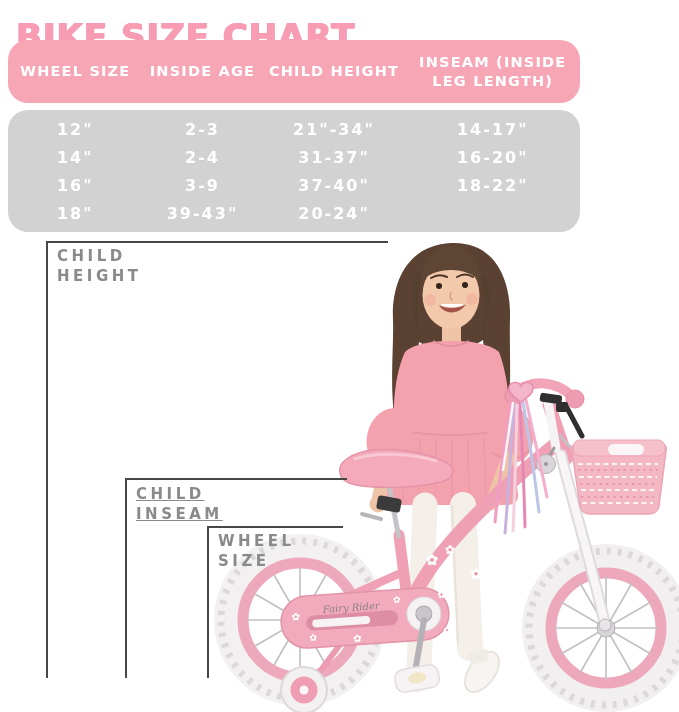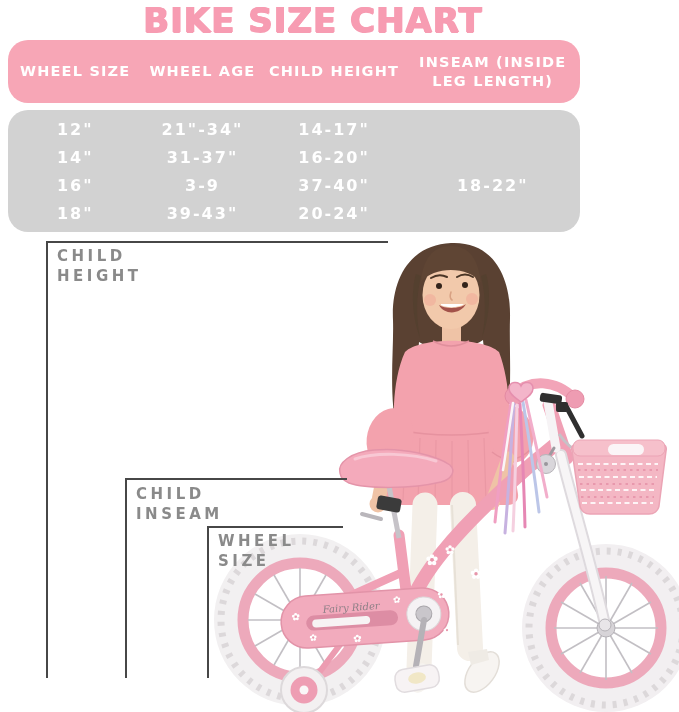--- a/index.html
+++ b/index.html
@@ -1,18 +1,18 @@
 <!DOCTYPE html>
 <html><head>
 <meta charset="utf-8">
 <style>
   html,body{margin:0;padding:0;background:#fff;}
   .stage{position:relative;width:679px;height:712px;background:#ffffff;overflow:hidden;
          font-family:"DejaVu Sans", sans-serif;}
-  .title{position:absolute;top:0;left:0;width:626px;margin:0;text-align:center;
+  .title{position:absolute;top:0;left:0;width:626px;margin:16px;text-align:left;
          font-size:34px;font-weight:900;letter-spacing:1px;color:#F79CB2;
          text-shadow:0.8px 0 0 #F79CB2,-0.8px 0 0 #F79CB2,0 0.8px 0 #F79CB2;}
   .cols{display:grid;grid-template-columns:23.5% 21% 25% 30.5%;}
   .thead{position:absolute;left:8px;top:40px;width:572px;height:63px;background:#F7A6B6;
          border-radius:20px;align-items:center;color:#fff;text-align:center;}
   .th{font-size:14.5px;font-weight:bold;letter-spacing:1.2px;line-height:1.25;padding:0 4px;}
   .tbody{position:absolute;left:8px;top:110px;width:572px;height:122px;background:#D2D2D2;
          border-radius:20px;display:grid;grid-template-rows:repeat(4,1fr);
          padding:5px 0;box-sizing:border-box;color:#fff;text-align:center;}
   .tr{align-items:center;}
@@ -24,33 +24,35 @@
 </style>
 </head>
 <body>
 
 <div class="stage">
 
   <h1 class="title">BIKE SIZE CHART</h1>
 
   <div class="thead cols">
     <div class="th">WHEEL SIZE</div>
-    <div class="th">WHEEL AGE</div>
+    <div class="th">INSIDE AGE</div>
     <div class="th">CHILD HEIGHT</div>
     <div class="th">INSEAM (INSIDE LEG LENGTH)</div>
   </div>
 
   <div class="tbody">
     <div class="tr cols">
       <div class="td">12"</div>
+      <div class="td">2-3</div>
       <div class="td">21"-34"</div>
       <div class="td">14-17"</div>
     </div>
     <div class="tr cols">
       <div class="td">14"</div>
+      <div class="td">2-4</div>
       <div class="td">31-37"</div>
       <div class="td">16-20"</div>
     </div>
     <div class="tr cols">
       <div class="td">16"</div>
       <div class="td">3-9</div>
       <div class="td">37-40"</div>
       <div class="td">18-22"</div>
     </div>
     <div class="tr cols">
@@ -242,19 +244,19 @@
       <path d="M521,386 c-2.5,-5.5 -12,-4.5 -12,2.5 c0,6 7,9.5 12,13.5 c5,-4 12,-7.5 12,-13.5 c0,-7 -9.5,-8 -12,-2.5 Z" fill="#f3b5ca" stroke="#e58fae" stroke-width="1.5"></path>
     </g>
   </svg>
 
   <div class="bline" style="left:46px;top:241px;width:342px;height:2px;"></div>
   <div class="bline" style="left:46px;top:241px;width:2px;height:437px;"></div>
   <div class="blabel" style="left:57px;top:246px;">CHILD HEIGHT</div>
 
   <div class="bline" style="left:125px;top:478px;width:222px;height:2px;"></div>
   <div class="bline" style="left:125px;top:478px;width:2px;height:200px;"></div>
-  <div class="blabel" style="left:136px;top:484px;">CHILD INSEAM</div>
+  <div class="blabel" style="left:136px;top:484px;text-decoration:underline;">CHILD INSEAM</div>
 
   <div class="bline" style="left:207px;top:526px;width:136px;height:2px;"></div>
   <div class="bline" style="left:207px;top:526px;width:2px;height:152px;"></div>
   <div class="blabel" style="left:218px;top:531px;width:100px;">WHEEL SIZE</div>
 
 </div>
 
 </body></html>

